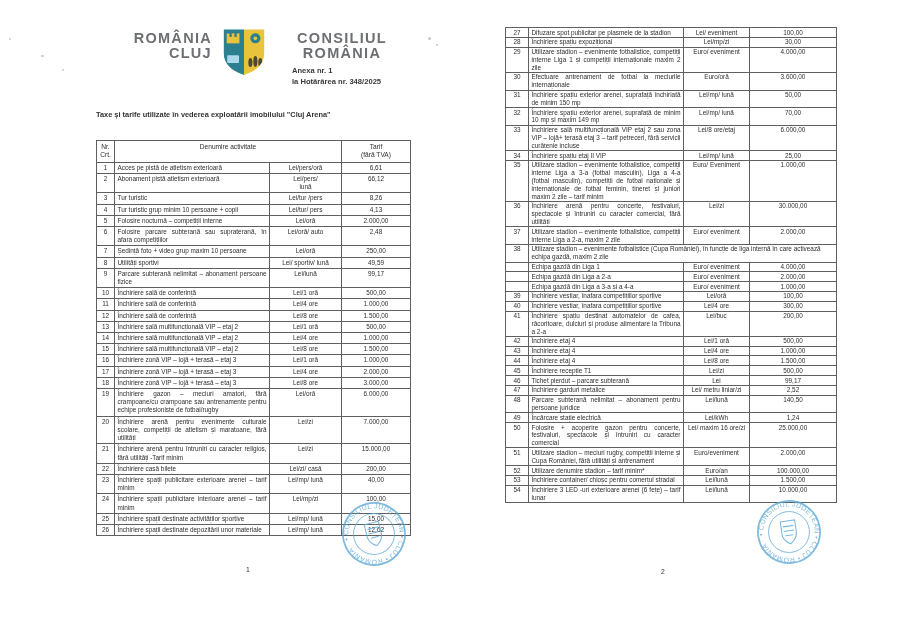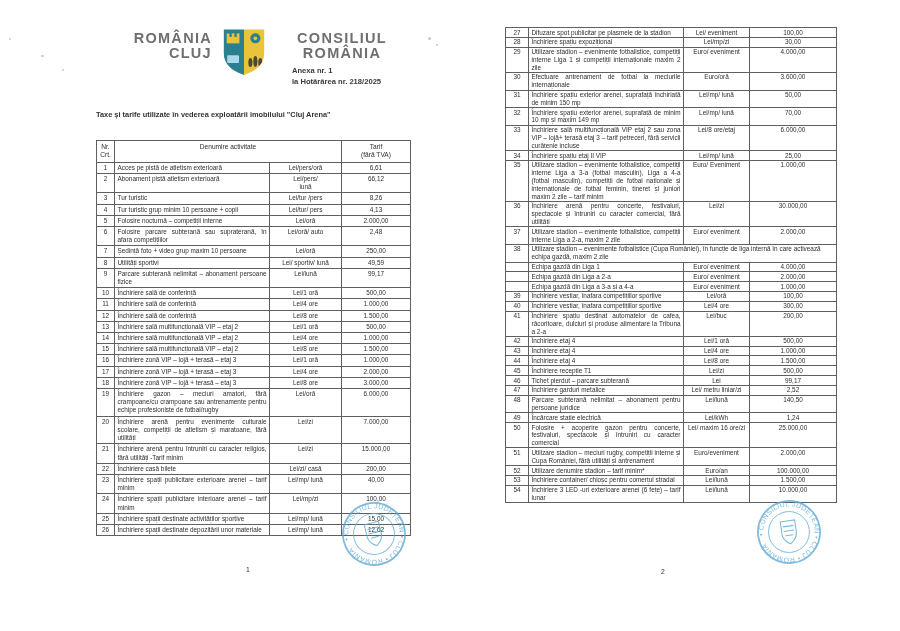--- a/index.html
+++ b/index.html
@@ -95,21 +95,21 @@
   <path d="M4,4 H96 V58 C96,84 76,99 50,107 C24,99 4,84 4,58 Z" fill="none" stroke="#ffffff" stroke-width="3"></path>
 </svg>
 
 <div class="abs logo-text logo-council">
   <div>CONSILIUL</div>
   <div>ROMÂNIA</div>
 </div>
 
 <div class="abs annex">
   <div>Anexa nr. 1</div>
-  <div>la Hotărârea nr. 218/2025</div>
+  <div>la Hotărârea nr. 348/2025</div>
 </div>
 
 <div class="abs doc-title">Taxe și tarife utilizate în vederea exploatării imobilului "Cluj Arena"</div>
 
 <table class="abs page1-table" style="width:314px;">
   <colgroup>
     <col style="width:18px">
       <col style="width:155px">
       <col style="width:72px">
       <col style="width:69px">

